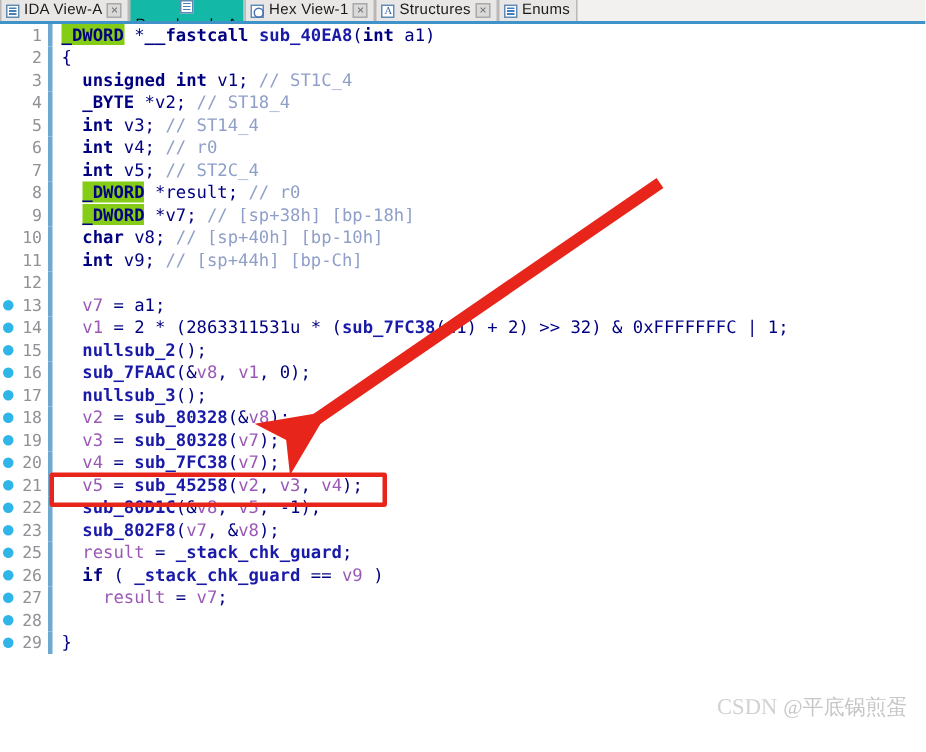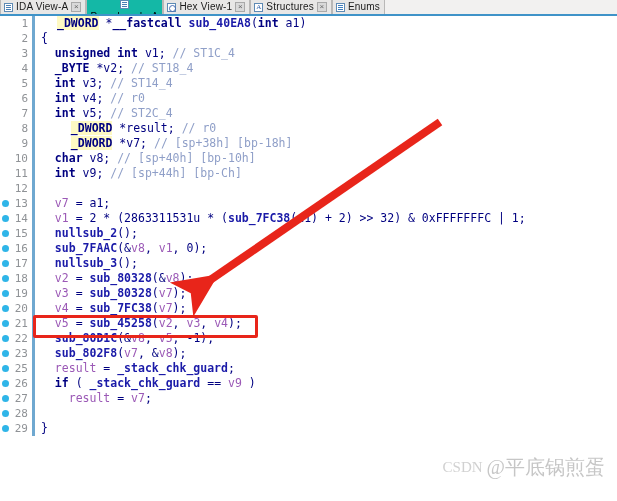--- a/index.html
+++ b/index.html
@@ -110,21 +110,21 @@
   }
   .gutterbar{
     flex:0 0 3px;width:3px;height:15px;
     background:#6fa8d0;
   }
   .ctext{
     padding-left:6px;
     color:#202060;
   }
   .kw{color:#000080;font-weight:bold;}
-  .hl{background:#fef9c3;color:#000080;font-weight:bold;margin-left:16px;}
+  .hl{background:#84cc16;color:#000080;font-weight:bold;}
   .var{color:#9b59b6;}
   .fn{color:#1a1aa8;font-weight:bold;}
   .cmt{color:#8f9fc8;}
   .plain{color:#000080;}
 
   
   #redbox{
     position:absolute;left:33px;top:309px;width:225px;height:23px;
     border:3px solid #e8251a;border-radius:2px;
     box-sizing:border-box;
@@ -138,21 +138,21 @@
   
   #watermark{
     position:absolute;right:12px;bottom:20px;
     display:flex;align-items:center;gap:4px;
     font-family:Liberation Serif, serif;
     font-size:15px;
     color:#c9c9c9;
     opacity:.85;
     user-select:none;
   }
-  #watermark .cn{ font-size:20px;color:#bdbdbd; }
+  #watermark .cn{ font-size:14px;color:#bdbdbd; }
 </style>
 </head>
 <body>
 
 <div id="tabbar">
     <div class="tab">
       <span class="tab-ico doc"></span>
       <span class="tlabel">IDA View-A</span>
       <span class="tab-close">×</span>
     </div>

